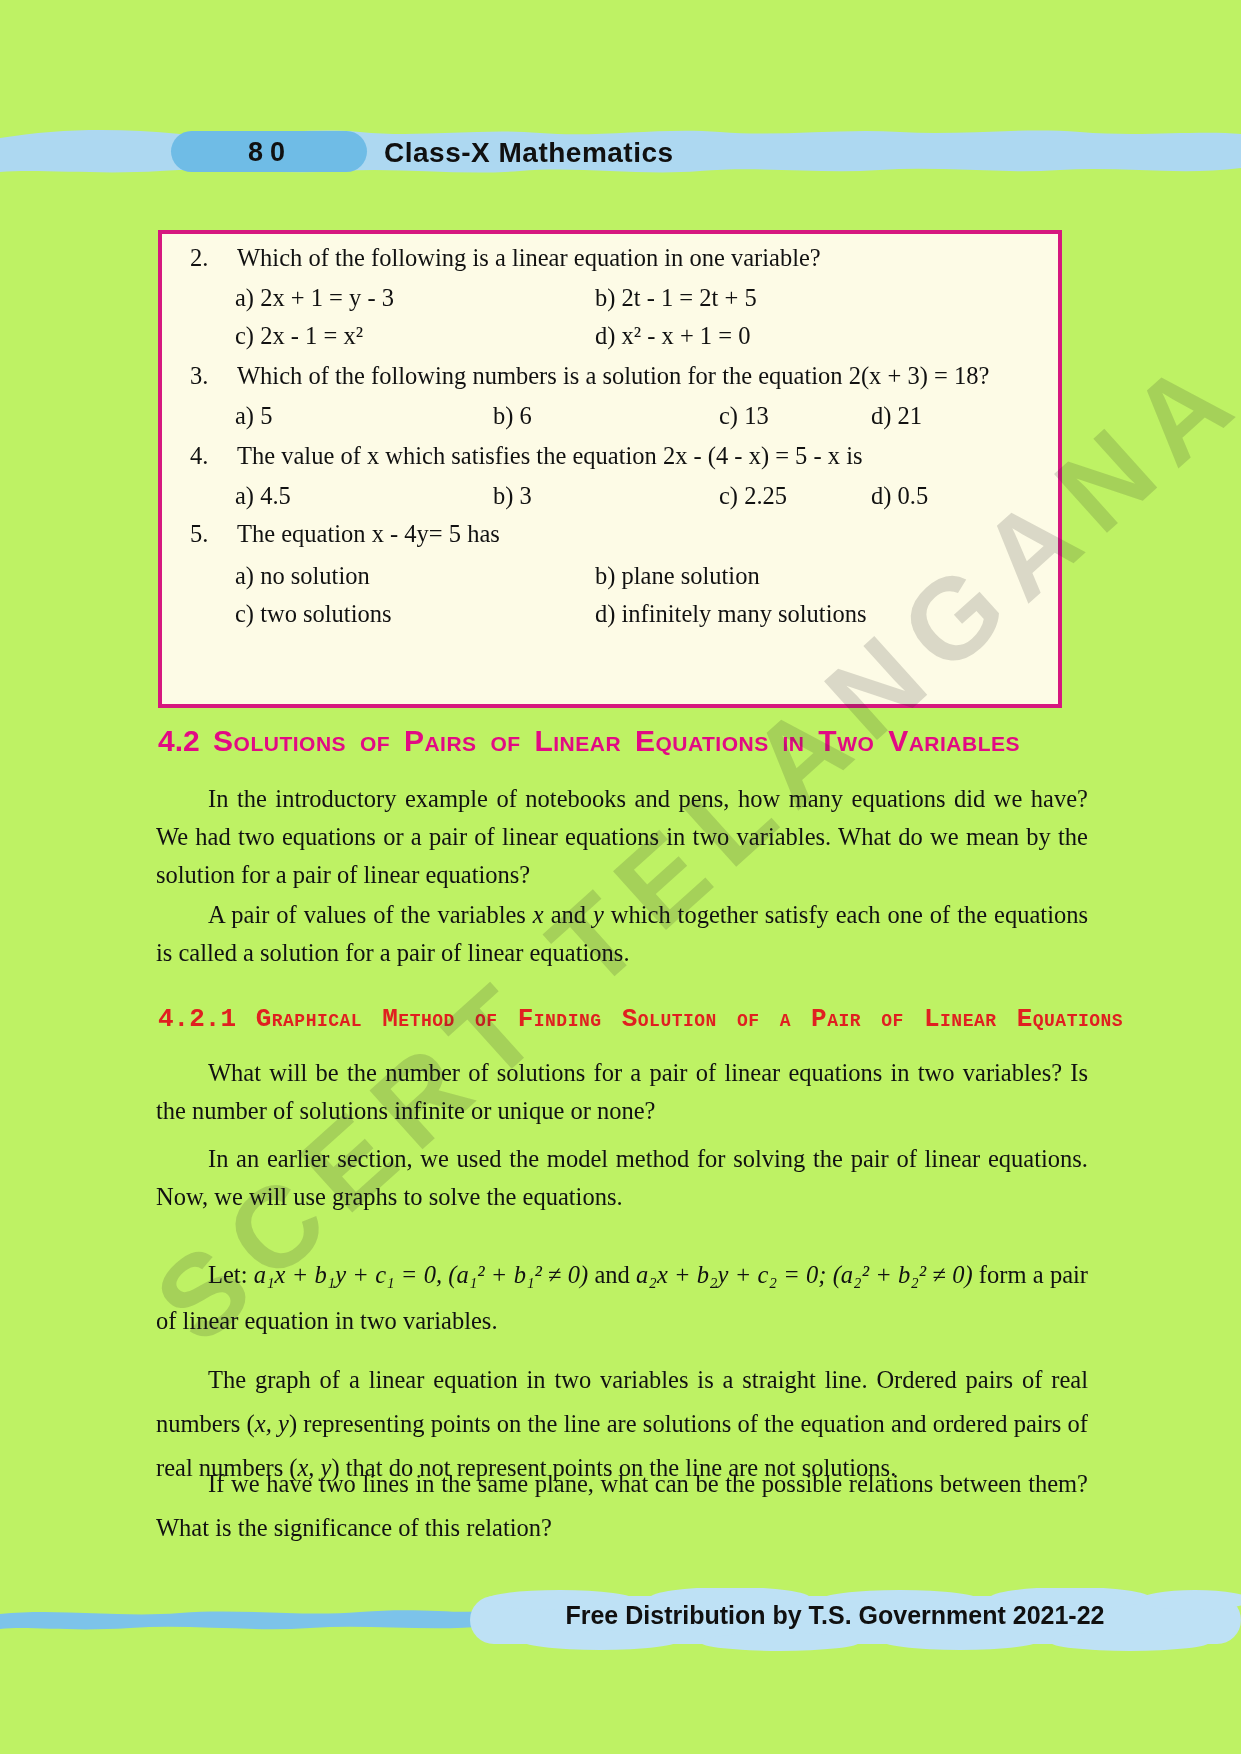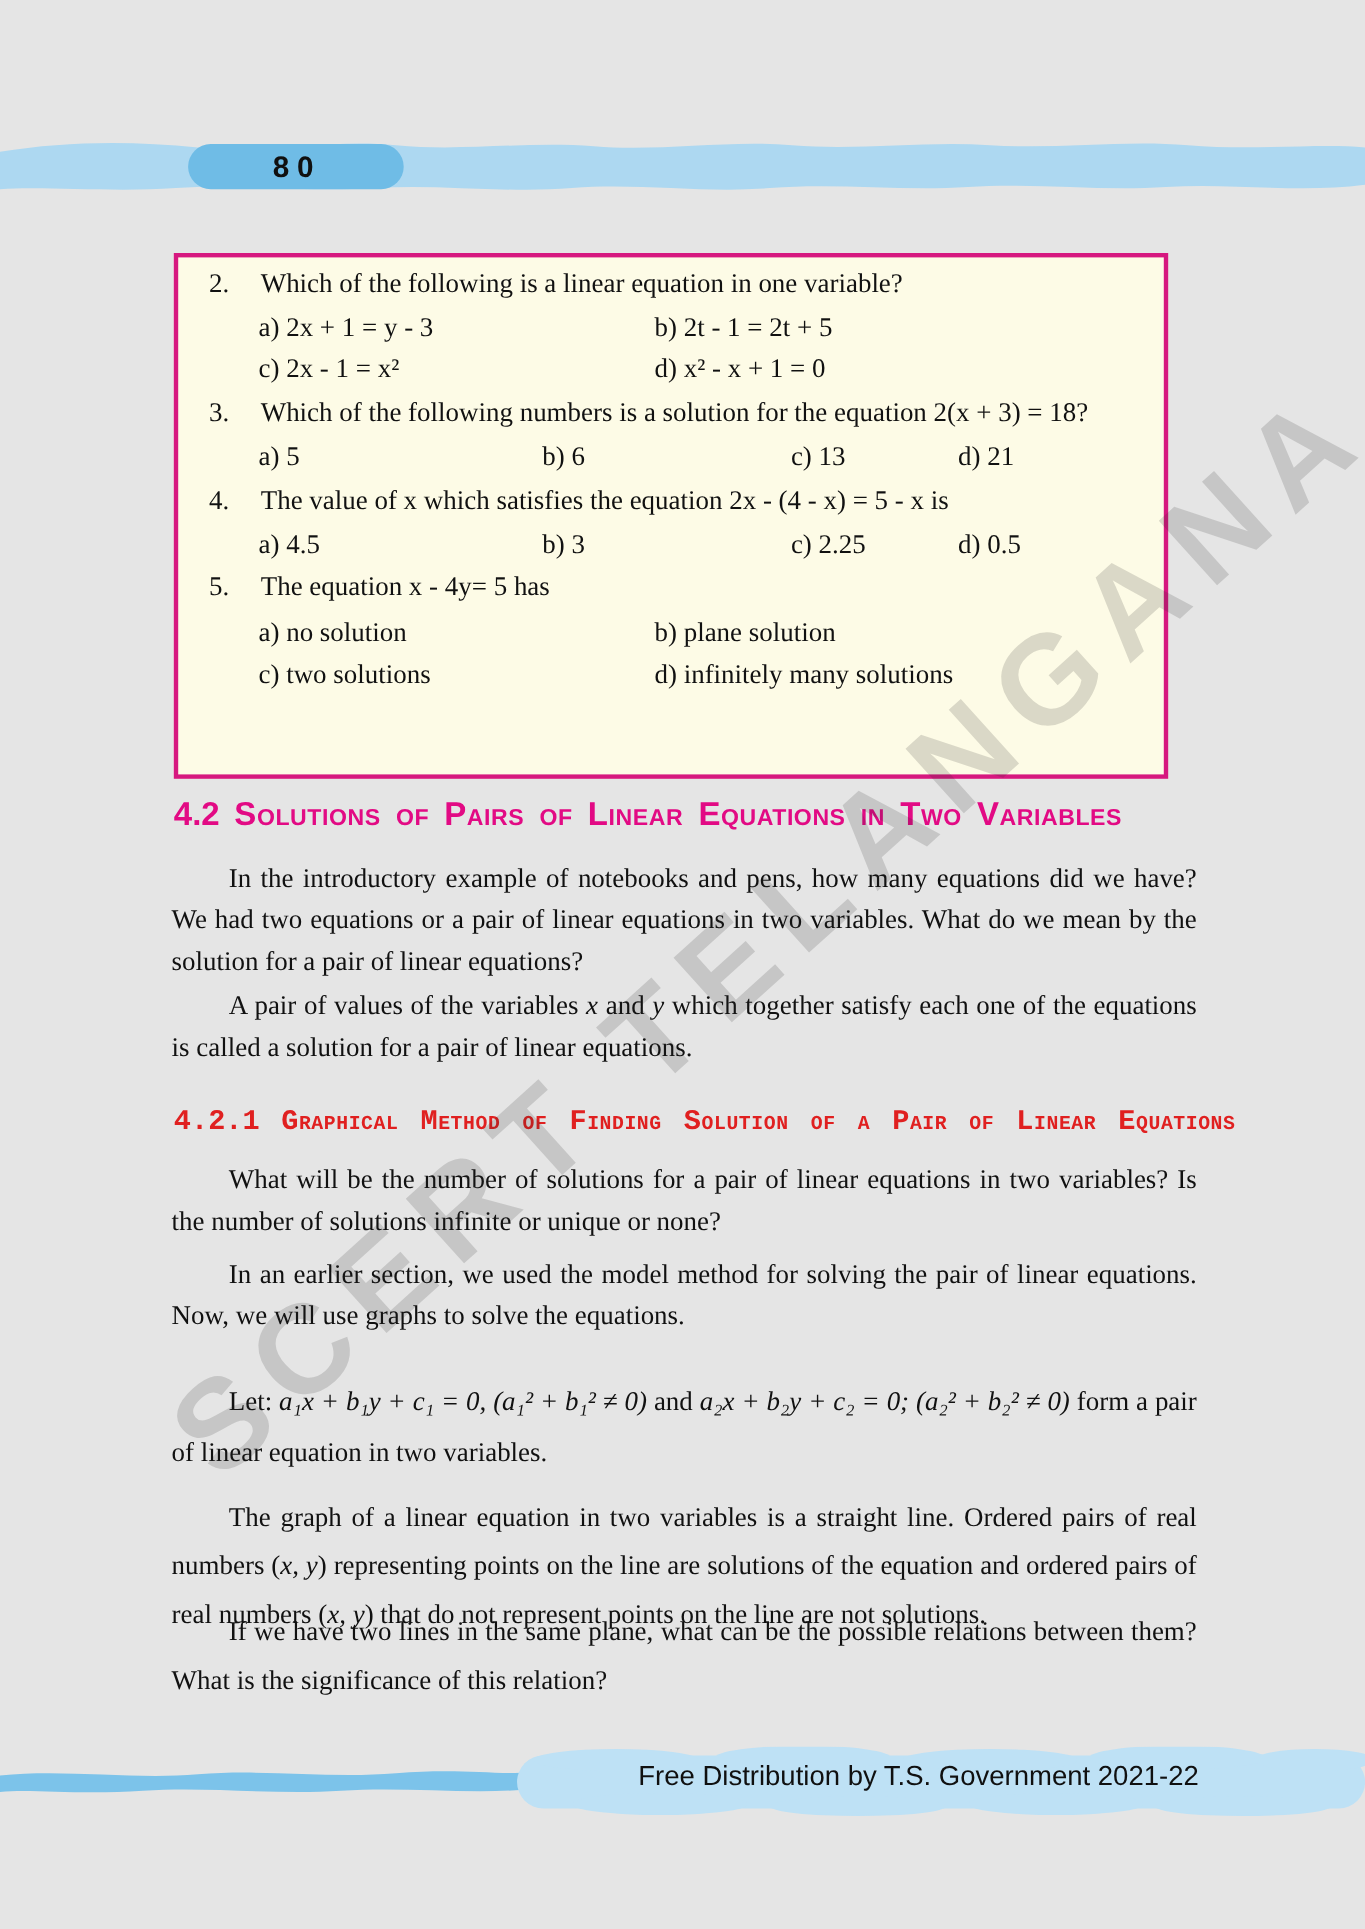--- a/index.html
+++ b/index.html
@@ -1,28 +1,28 @@
 <!DOCTYPE html>
 <html><head>
 <meta charset="utf-8">
 <style>
   html,body{margin:0;padding:0;background:#ffffff;}
-  .page{position:relative;width:1241px;height:1754px;background:#e5e5e5;overflow:hidden;
+  .page{position:relative;width:1241px;height:1754px;background:#bef264;overflow:hidden;
         font-family:"Liberation Serif", serif;color:#111;}
 
   
   .band-svg{position:absolute;left:0;}
   .page-number{position:absolute;left:205px;top:137px;width:130px;text-align:center;
         font-family:"Liberation Sans", sans-serif;font-weight:bold;font-size:27px;
         letter-spacing:7px;color:#101010;}
   .page-title{position:absolute;left:384px;top:137px;
         font-family:"Liberation Sans", sans-serif;font-weight:bold;font-size:28px;
         letter-spacing:0.5px;color:#101010;}
   .footer-text{position:absolute;left:490px;top:1601px;width:690px;text-align:center;
-        font-family:"Liberation Sans", sans-serif;font-weight:normal;font-size:25px;color:#101010;}
+        font-family:"Liberation Sans", sans-serif;font-weight:bold;font-size:25px;color:#101010;}
 
   
   .qbox{position:absolute;left:158px;top:230px;width:896px;height:470px;
         background:#FDFBE6;border:4px solid #D6187F;}
   .qrow,.orow{position:absolute;left:0;width:100%;height:36px;font-size:24.5px;}
   .qnum{position:absolute;left:28px;}
   .qtext{position:absolute;left:75px;width:800px;}
   .o1{position:absolute;left:73px;}
   .o2{position:absolute;left:331px;}
   .o3{position:absolute;left:557px;}
@@ -52,20 +52,21 @@
 </head>
 <body>
 
 <div class="page">
 
   <svg class="band-svg" style="top:120px" width="1241" height="64" viewBox="0 0 1241 64">
     <path d="M0,18 C60,8 120,8 180,14 C240,20 300,6 360,12 C420,18 480,8 540,13 C600,18 660,7 720,12 C780,17 840,8 900,12 C960,16 1020,7 1080,12 C1140,17 1200,10 1241,14 L1241,48 C1180,56 1120,46 1060,50 C1000,54 940,46 880,50 C820,54 760,46 700,51 C640,56 580,46 520,51 C460,56 400,47 340,51 C280,55 220,47 160,51 C100,55 40,49 0,52 Z" fill="#ADD8F1"></path>
     <rect x="171" y="11" width="196" height="41" rx="20.5" fill="#6FBCE6"></rect>
   </svg>
   <div class="page-number">80</div>
+  <div class="page-title">Class-X Mathematics</div>
 
   <div class="qbox">
 
     <div class="qrow" style="top:10px">
       <span class="qnum">2.</span>
       <span class="qtext">Which of the following is a linear equation in one variable?</span>
     </div>
     <div class="orow" style="top:50px">
       <span class="o1">a) 2x + 1 = y - 3</span>
       <span class="ob2">b) 2t - 1 = 2t + 5</span>

